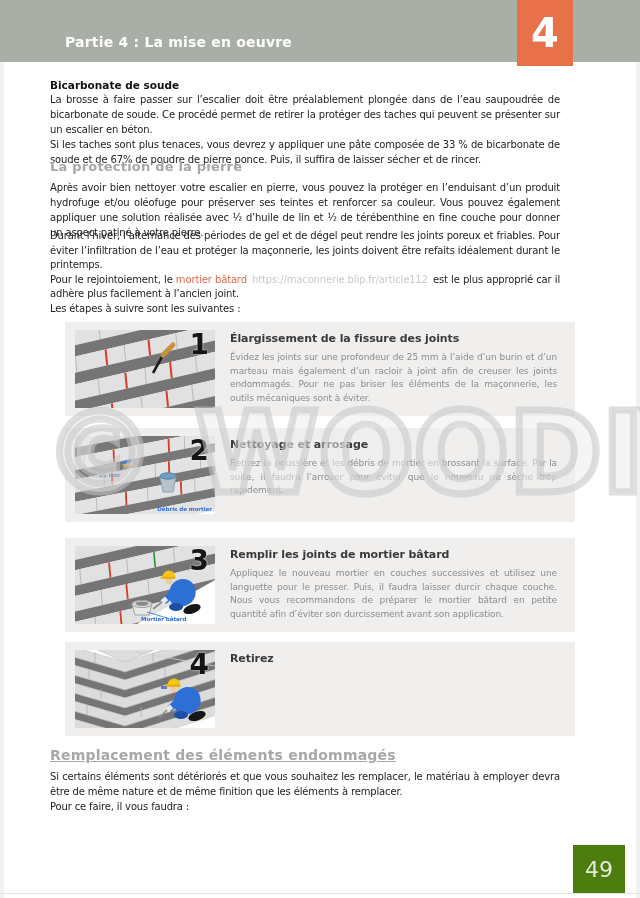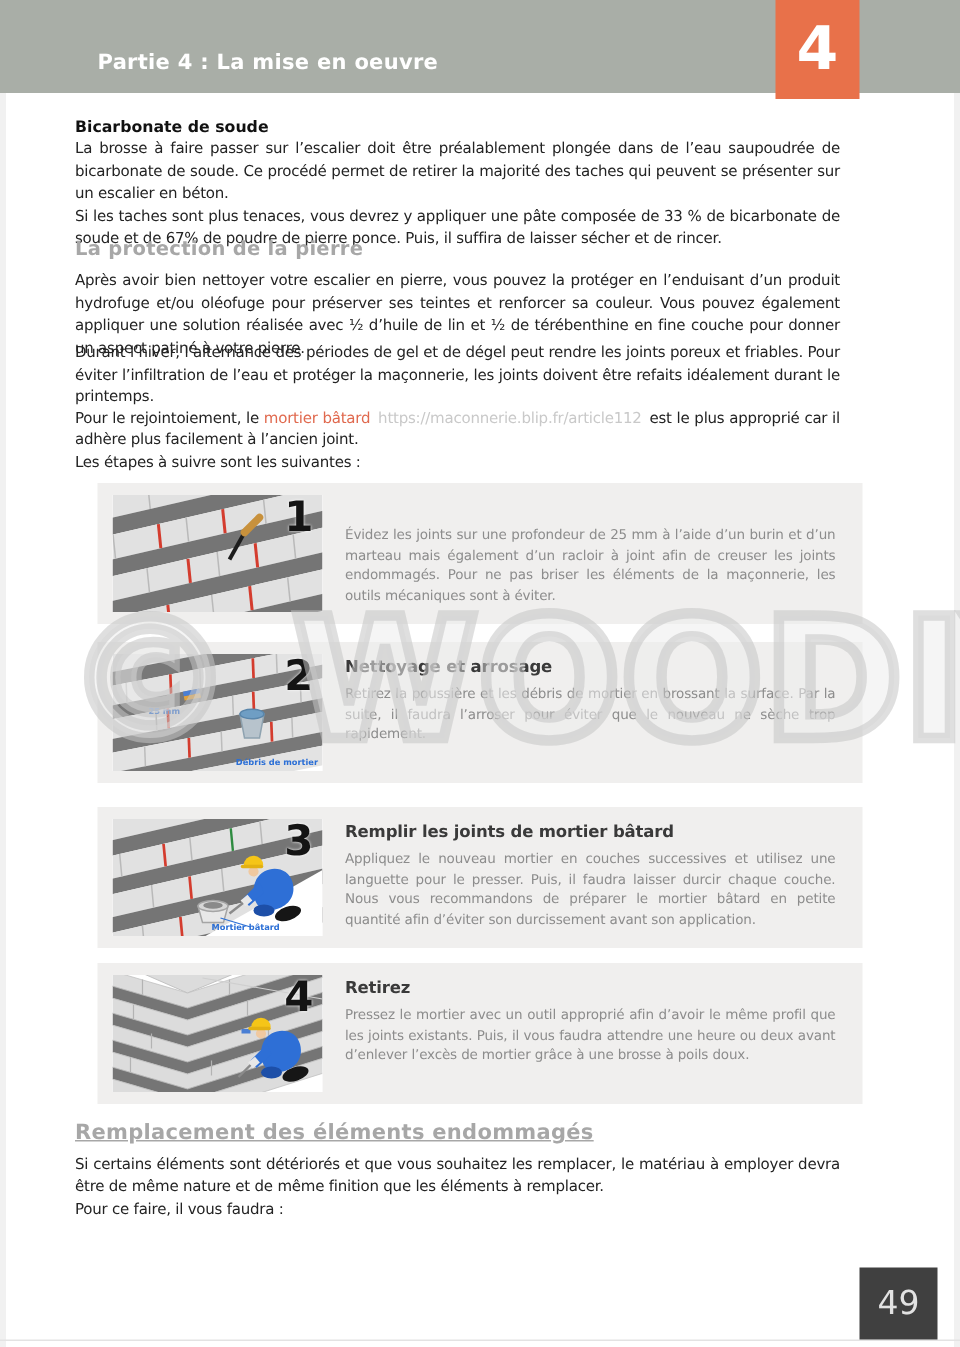--- a/index.html
+++ b/index.html
@@ -36,21 +36,21 @@
   .step-text{position:absolute;left:165px;top:29px;right:18px;font-size:9px;line-height:13.5px;color:#8c8c8c;
              text-align:justify;letter-spacing:-.1px;}
   .img-label{position:absolute;font-size:5.5px;font-weight:bold;color:#2b6fd6;z-index:2;letter-spacing:0;}
 
   
   .watermark{position:absolute;left:44px;top:378px;z-index:5;pointer-events:none;}
 
   
   .footer-crumbs{position:absolute;left:66px;top:861px;font-size:7.5px;line-height:10px;color:#b3b3b3;z-index:2;}
   .footer-crumbs b{color:#8d8d8d;}
-  .page-num-box{position:absolute;left:573px;top:845px;width:52px;height:48px;background:#404040;z-index:2;
+  .page-num-box{position:absolute;left:573px;top:845px;width:52px;height:48px;background:#4d7c0f;z-index:2;
                 display:flex;align-items:center;justify-content:center;}
   .page-num{font-size:22px;color:rgba(255,255,255,.85);}
 </style>
 </head>
 <body>
 
 <div class="page">
 
   <div class="edge left"></div>
   <div class="edge right"></div>
@@ -58,21 +58,21 @@
 
   <div class="header">
     <div class="header-title">Partie 4 : La mise en oeuvre</div>
   </div>
   <div class="chapter-box">
     <span class="chapter-num">4</span>
   </div>
 
   <div class="block" style="top:79px;">
     <p class="mini-title">Bicarbonate de soude</p>
-    <p class="body-txt">La brosse à faire passer sur l’escalier doit être préalablement plongée dans de l’eau saupoudrée de bicarbonate de soude. Ce procédé permet de retirer la majorité des taches qui peuvent se présenter sur un escalier en béton.</p>
+    <p class="body-txt">La brosse à faire passer sur l’escalier doit être préalablement plongée dans de l’eau saupoudrée de bicarbonate de soude. Ce procédé permet de retirer la protéger des taches qui peuvent se présenter sur un escalier en béton.</p>
     <p class="body-txt">Si les taches sont plus tenaces, vous devrez y appliquer une pâte composée de 33 % de bicarbonate de soude et de 67% de poudre de pierre ponce. Puis, il suffira de laisser sécher et de rincer.</p>
   </div>
 
   <div class="block" style="top:159px;">
     <h3 class="gray-h">La protection de la pierre</h3>
     <p class="body-txt">Après avoir bien nettoyer votre escalier en pierre, vous pouvez la protéger en l’enduisant d’un produit hydrofuge et/ou oléofuge pour préserver ses teintes et renforcer sa couleur. Vous pouvez également appliquer une solution réalisée avec ½ d’huile de lin et ½ de térébenthine en fine couche pour donner un aspect patiné à votre pierre.</p>
   </div>
 
   <div class="block" style="top:229px;">
     <p class="body-txt" style="line-height:14.5px;">Durant l’hiver, l’alternance des périodes de gel et de dégel peut rendre les joints poreux et friables. Pour éviter l’infiltration de l’eau et protéger la maçonnerie, les joints doivent être refaits idéalement durant le printemps.</p>
@@ -118,20 +118,21 @@
               <line x1="86" y1="65" x2="84" y2="81"></line>
           </g>
         </g>
         <g>
           <line x1="88" y1="25" x2="78" y2="43" stroke="#1d1d1d" stroke-width="2.6"></line>
           <line x1="88" y1="25" x2="98" y2="15" stroke="#c8913c" stroke-width="5" stroke-linecap="round"></line>
         </g>
       </svg>
       <span class="step-num">1</span>
     </div>
+    <div class="step-title">Élargissement de la fissure des joints</div>
     <div class="step-text">Évidez les joints sur une profondeur de 25 mm à l’aide d’un burin et d’un marteau mais également d’un racloir à joint afin de creuser les joints endommagés. Pour ne pas briser les éléments de la maçonnerie, les outils mécaniques sont à éviter.</div>
   </div>
 
   <div class="step" style="top:428px;">
     <div class="step-img">
       <svg width="140" height="78" viewBox="0 0 140 78">
         <g transform="rotate(-11 70 39)">
           <rect x="-40" y="-20" width="230" height="120" fill="#ffffff"></rect>
           <rect x="-40" y="-14" width="230" height="13" fill="#e3e3e3"></rect>
           <rect x="-40" y="-1" width="230" height="9" fill="#787878"></rect>
@@ -272,21 +273,20 @@
           <circle cx="99" cy="39" r="3.4" fill="#f0c9a0"></circle>
           <path d="M92.5 35 A6.5 6.5 0 0 1 105.5 35 Z" fill="#f5c518"></path>
           <rect x="90.5" y="34.5" width="15" height="2.4" rx="1.2" fill="#e3b112"></rect>
           <line x1="92" y1="60" x2="84" y2="68" stroke="#8a8a8a" stroke-width="1.6"></line>
         </g>
         <line x1="60" y1="2" x2="140" y2="16" stroke="#cfcfcf" stroke-width="0.8"></line>
       </svg>
       <span class="step-num">4</span>
     </div>
     <div class="step-title">Retirez</div>
-    <div class="step-text">Pressez le mortier avec un outil approprié afin d’avoir le même profil que les joints existants. Puis, il vous faudra attendre une heure ou deux avant d’enlever l’excès de mortier grâce à une brosse à poils doux.</div>
   </div>
 
   <div class="block" style="top:747px;">
     <h3 class="gray-h big">Remplacement des éléments endommagés</h3>
     <p class="body-txt">Si certains éléments sont détériorés et que vous souhaitez les remplacer, le matériau à employer devra être de même nature et de même finition que les éléments à remplacer.</p>
     <p class="body-txt">Pour ce faire, il vous faudra :</p>
   </div>
 
   <div class="watermark">
     <svg width="600" height="150" viewBox="0 0 600 150">

